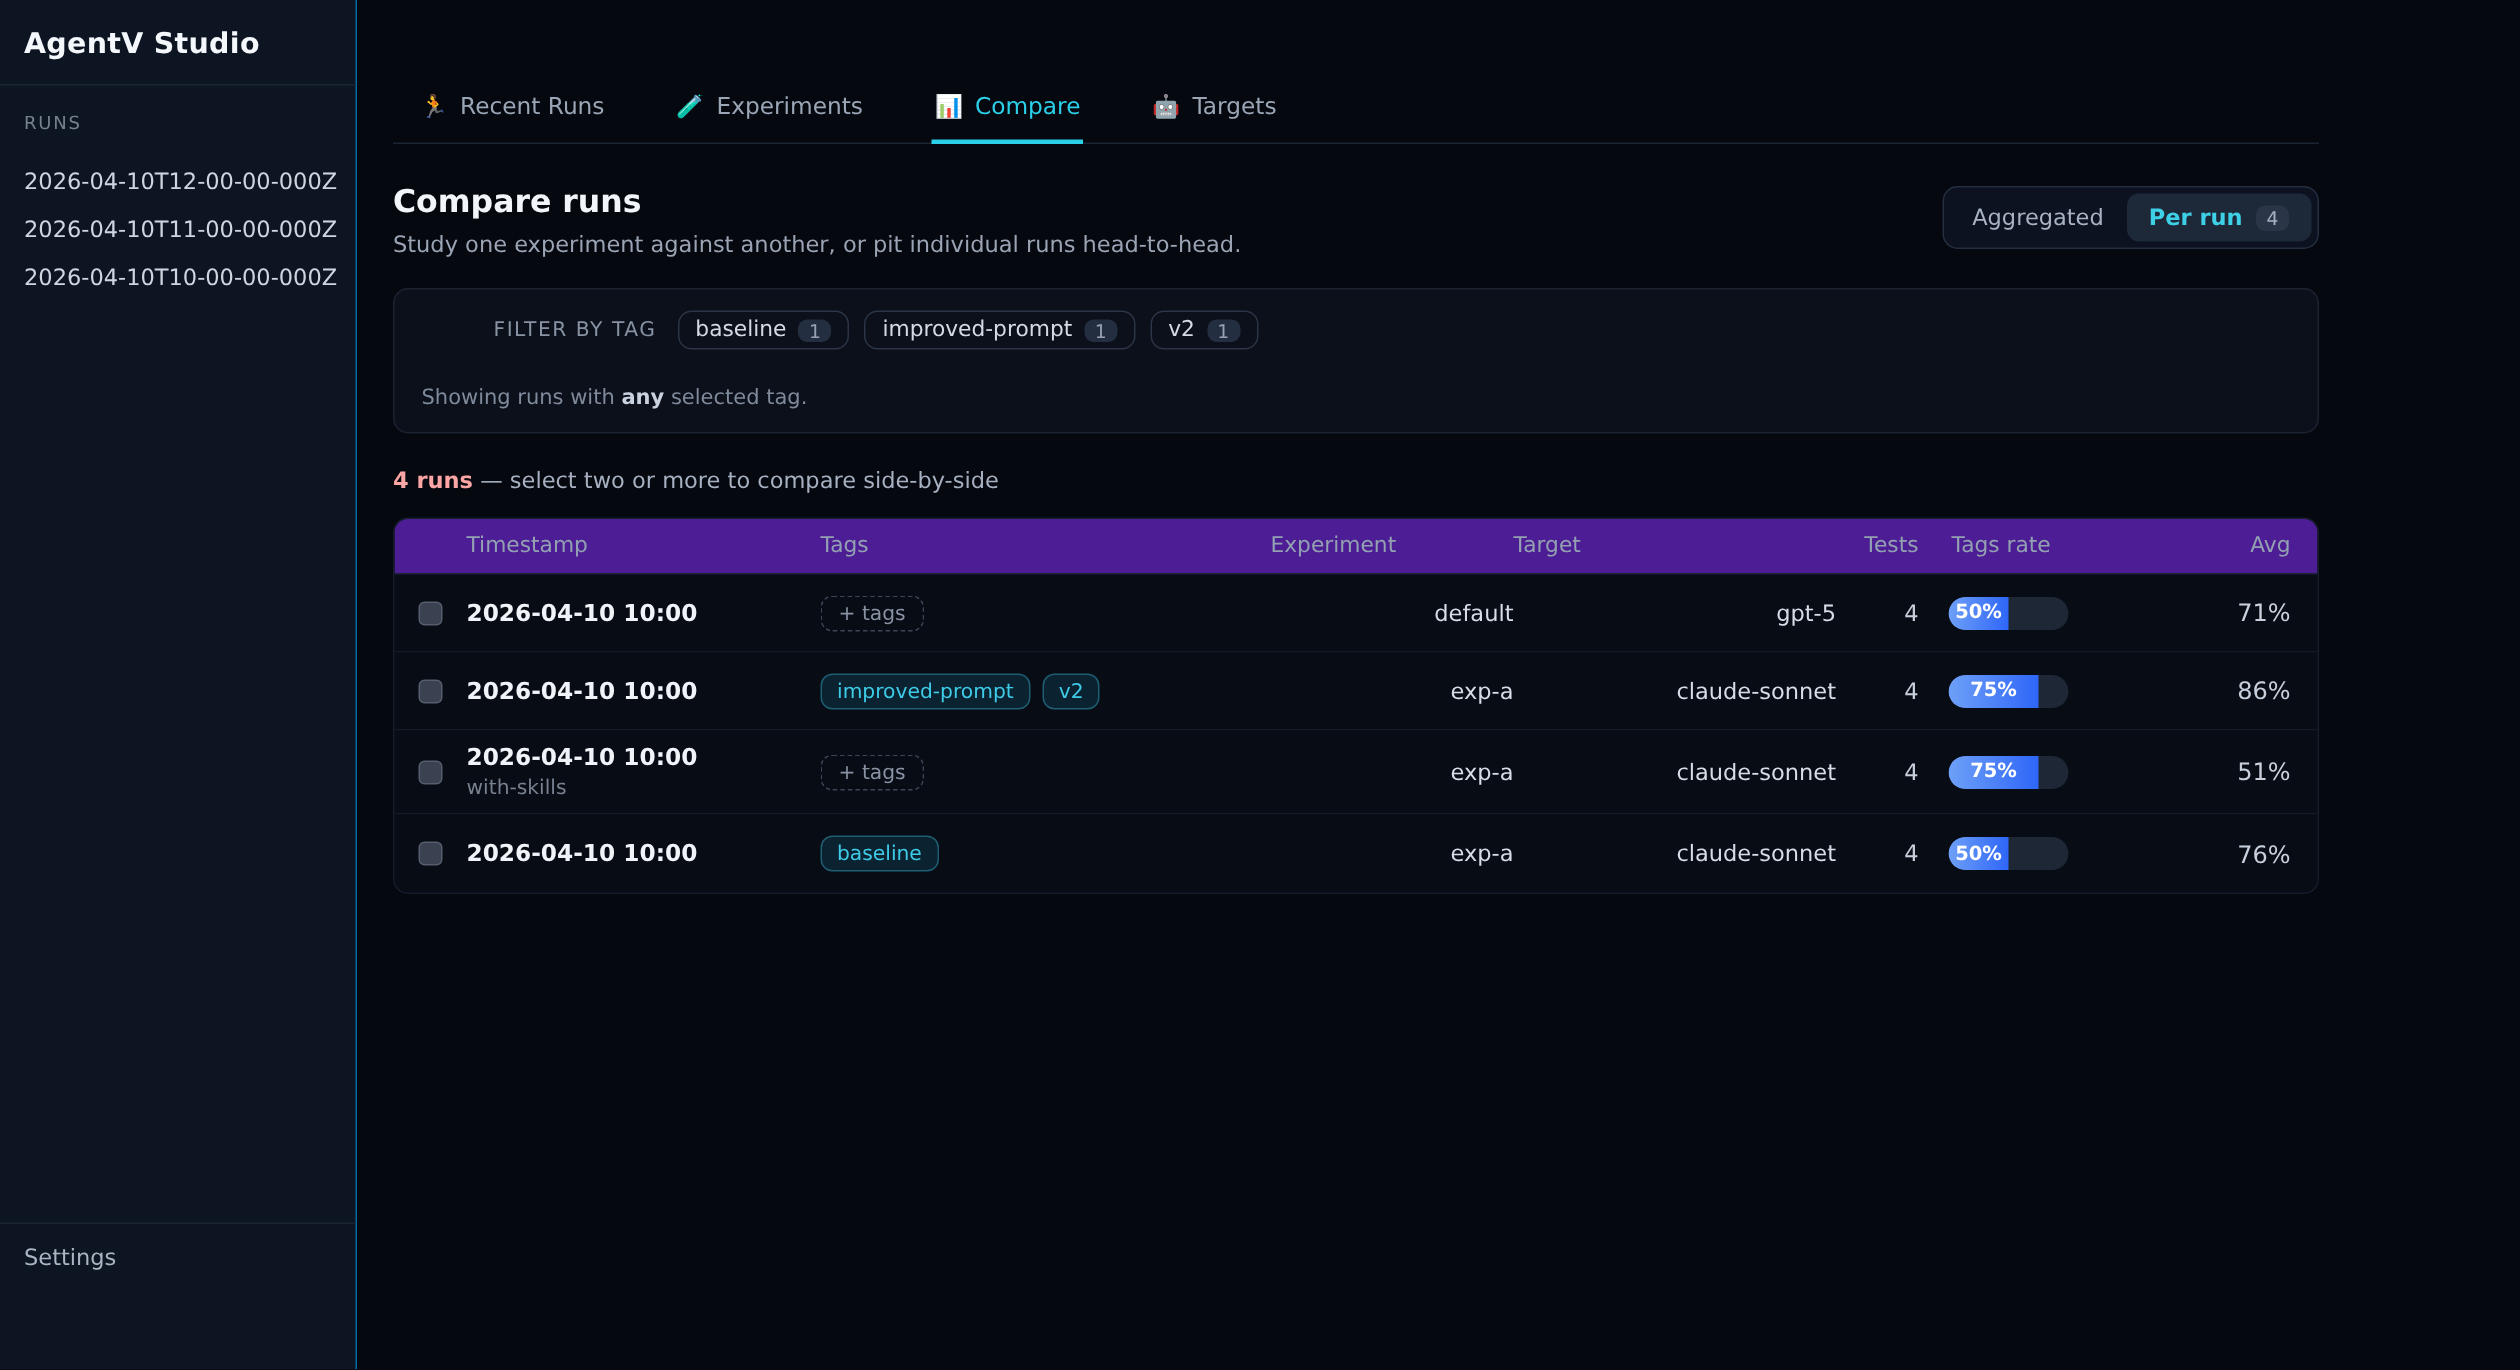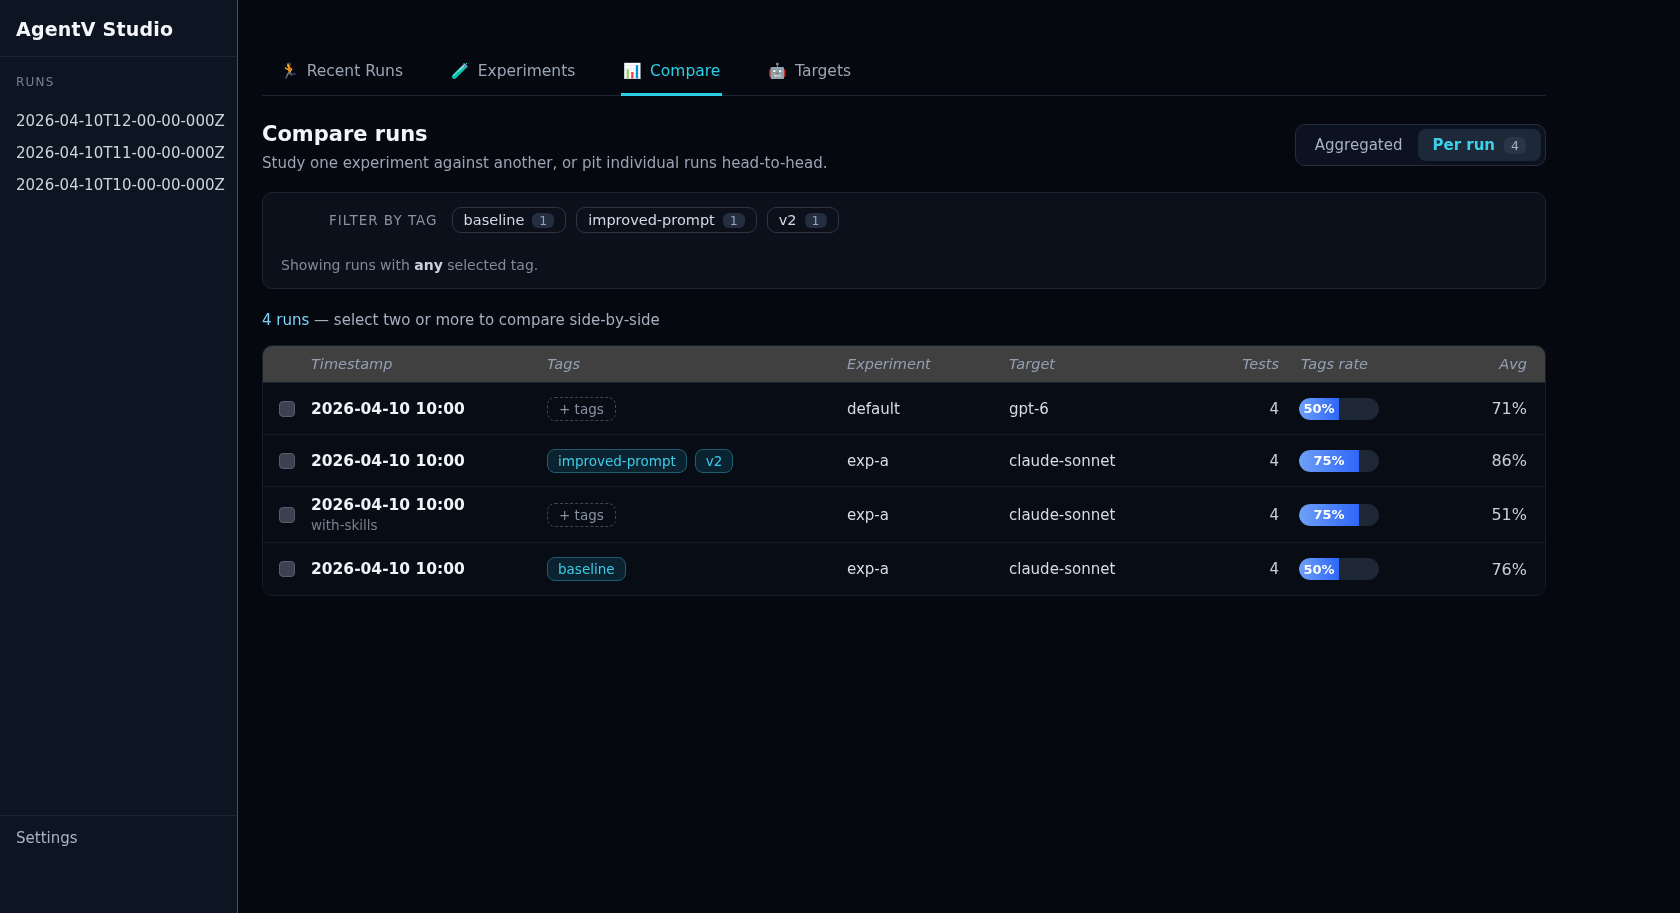--- a/index.html
+++ b/index.html
@@ -79,33 +79,33 @@
     border-radius:9px; padding:4px 11px; font-size:14.5px; color:#d3dae4; cursor:pointer;
     background:transparent;
   }
   .tag-chip .chip-count {
     background:#242e41; color:#97a2b4; border-radius:6px; font-size:12.5px; padding:0 7px;
   }
   .filter-hint { margin-top:24px; font-size:14px; color:#7f8a9b; }
   .filter-hint b { color:#c9d2de; font-weight:700; }
   
   .summary { margin-top:22px; font-size:15px; color:#a6b0c0; }
-  .summary b { color:#7dd3fc; font-weight:400; }
+  .summary b { color:#fca5a5; font-weight:700; }
   
   .table-card {
     margin-top:16px; background:#080d16; border:1px solid #161e2c; border-radius:10px;
     overflow:hidden;
   }
   .trow {
     display:grid; grid-template-columns:48px 236px 300px 162px 215px 55px 120px 1fr;
     align-items:center; padding-right:18px;
   }
   .thead {
-    background:#404040; border-bottom:1px solid #1b2433; height:37px;
-    font-size:14.5px; color:#93a0b2;font-style:italic;
+    background:#4c1d95; border-bottom:1px solid #1b2433; height:37px;
+    font-size:14.5px; color:#93a0b2;
   }
   .th-right { text-align:right; }
   .th-pass { padding-left:22px; }
   .tbody-row { min-height:52px; border-bottom:1px solid #131b29; background:#070c15; }
   .tbody-row:last-child { border-bottom:none; }
   .cell-check { display:flex; justify-content:center; }
   .checkbox {
     width:16px; height:16px; border-radius:4px; background:#3a4150;
     border:1px solid #565d6c; cursor:pointer;
   }
@@ -114,21 +114,21 @@
   .ts-sub { font-size:13.5px; color:#77818f; margin-top:3px; }
   .cell-tags { display:flex; gap:8px; align-items:center; }
   .add-tags-chip {
     border:1px dashed #3c4658; border-radius:8px; padding:3px 11px; font-size:13.5px;
     color:#8892a4; cursor:pointer; background:transparent;
   }
   .run-tag-pill {
     border:1px solid #1f5e72; background:#0b2330; border-radius:8px; padding:3px 10px;
     font-size:13.5px; color:#3ecbe8; cursor:pointer;
   }
-  .cell-text { font-size:15px; color:#d7dde6; }
+  .cell-text { font-size:15px; color:#d7dde6;text-align:right; }
   .cell-num { font-size:15px; color:#c6cfdb; text-align:right; }
   .cell-pass { padding-left:20px; }
   .pass-track {
     width:80px; height:22px; border-radius:11px; background:#1e2736; overflow:hidden;
   }
   .pass-fill {
     height:100%; background:linear-gradient(90deg,#6ea0f7,#2e66f8);
     display:flex; align-items:center; justify-content:center;
     border-radius:11px 0 0 11px;
   }
@@ -230,21 +230,21 @@
             <div class="cell-check">
               <div class="checkbox"></div>
             </div>
             <div class="cell-ts">
               <div class="ts-main">2026-04-10 10:00</div>
             </div>
             <div class="cell-tags">
               <span class="add-tags-chip">+ tags</span>
             </div>
             <div class="cell-text">default</div>
-            <div class="cell-text">gpt-6</div>
+            <div class="cell-text">gpt-5</div>
             <div class="cell-num">4</div>
             <div class="cell-pass">
               <div class="pass-track">
                 <div class="pass-fill" style="width: 50%;">
                   <span class="pass-label">50%</span>
                 </div>
               </div>
             </div>
             <div class="cell-avg">71%</div>
           </div>

